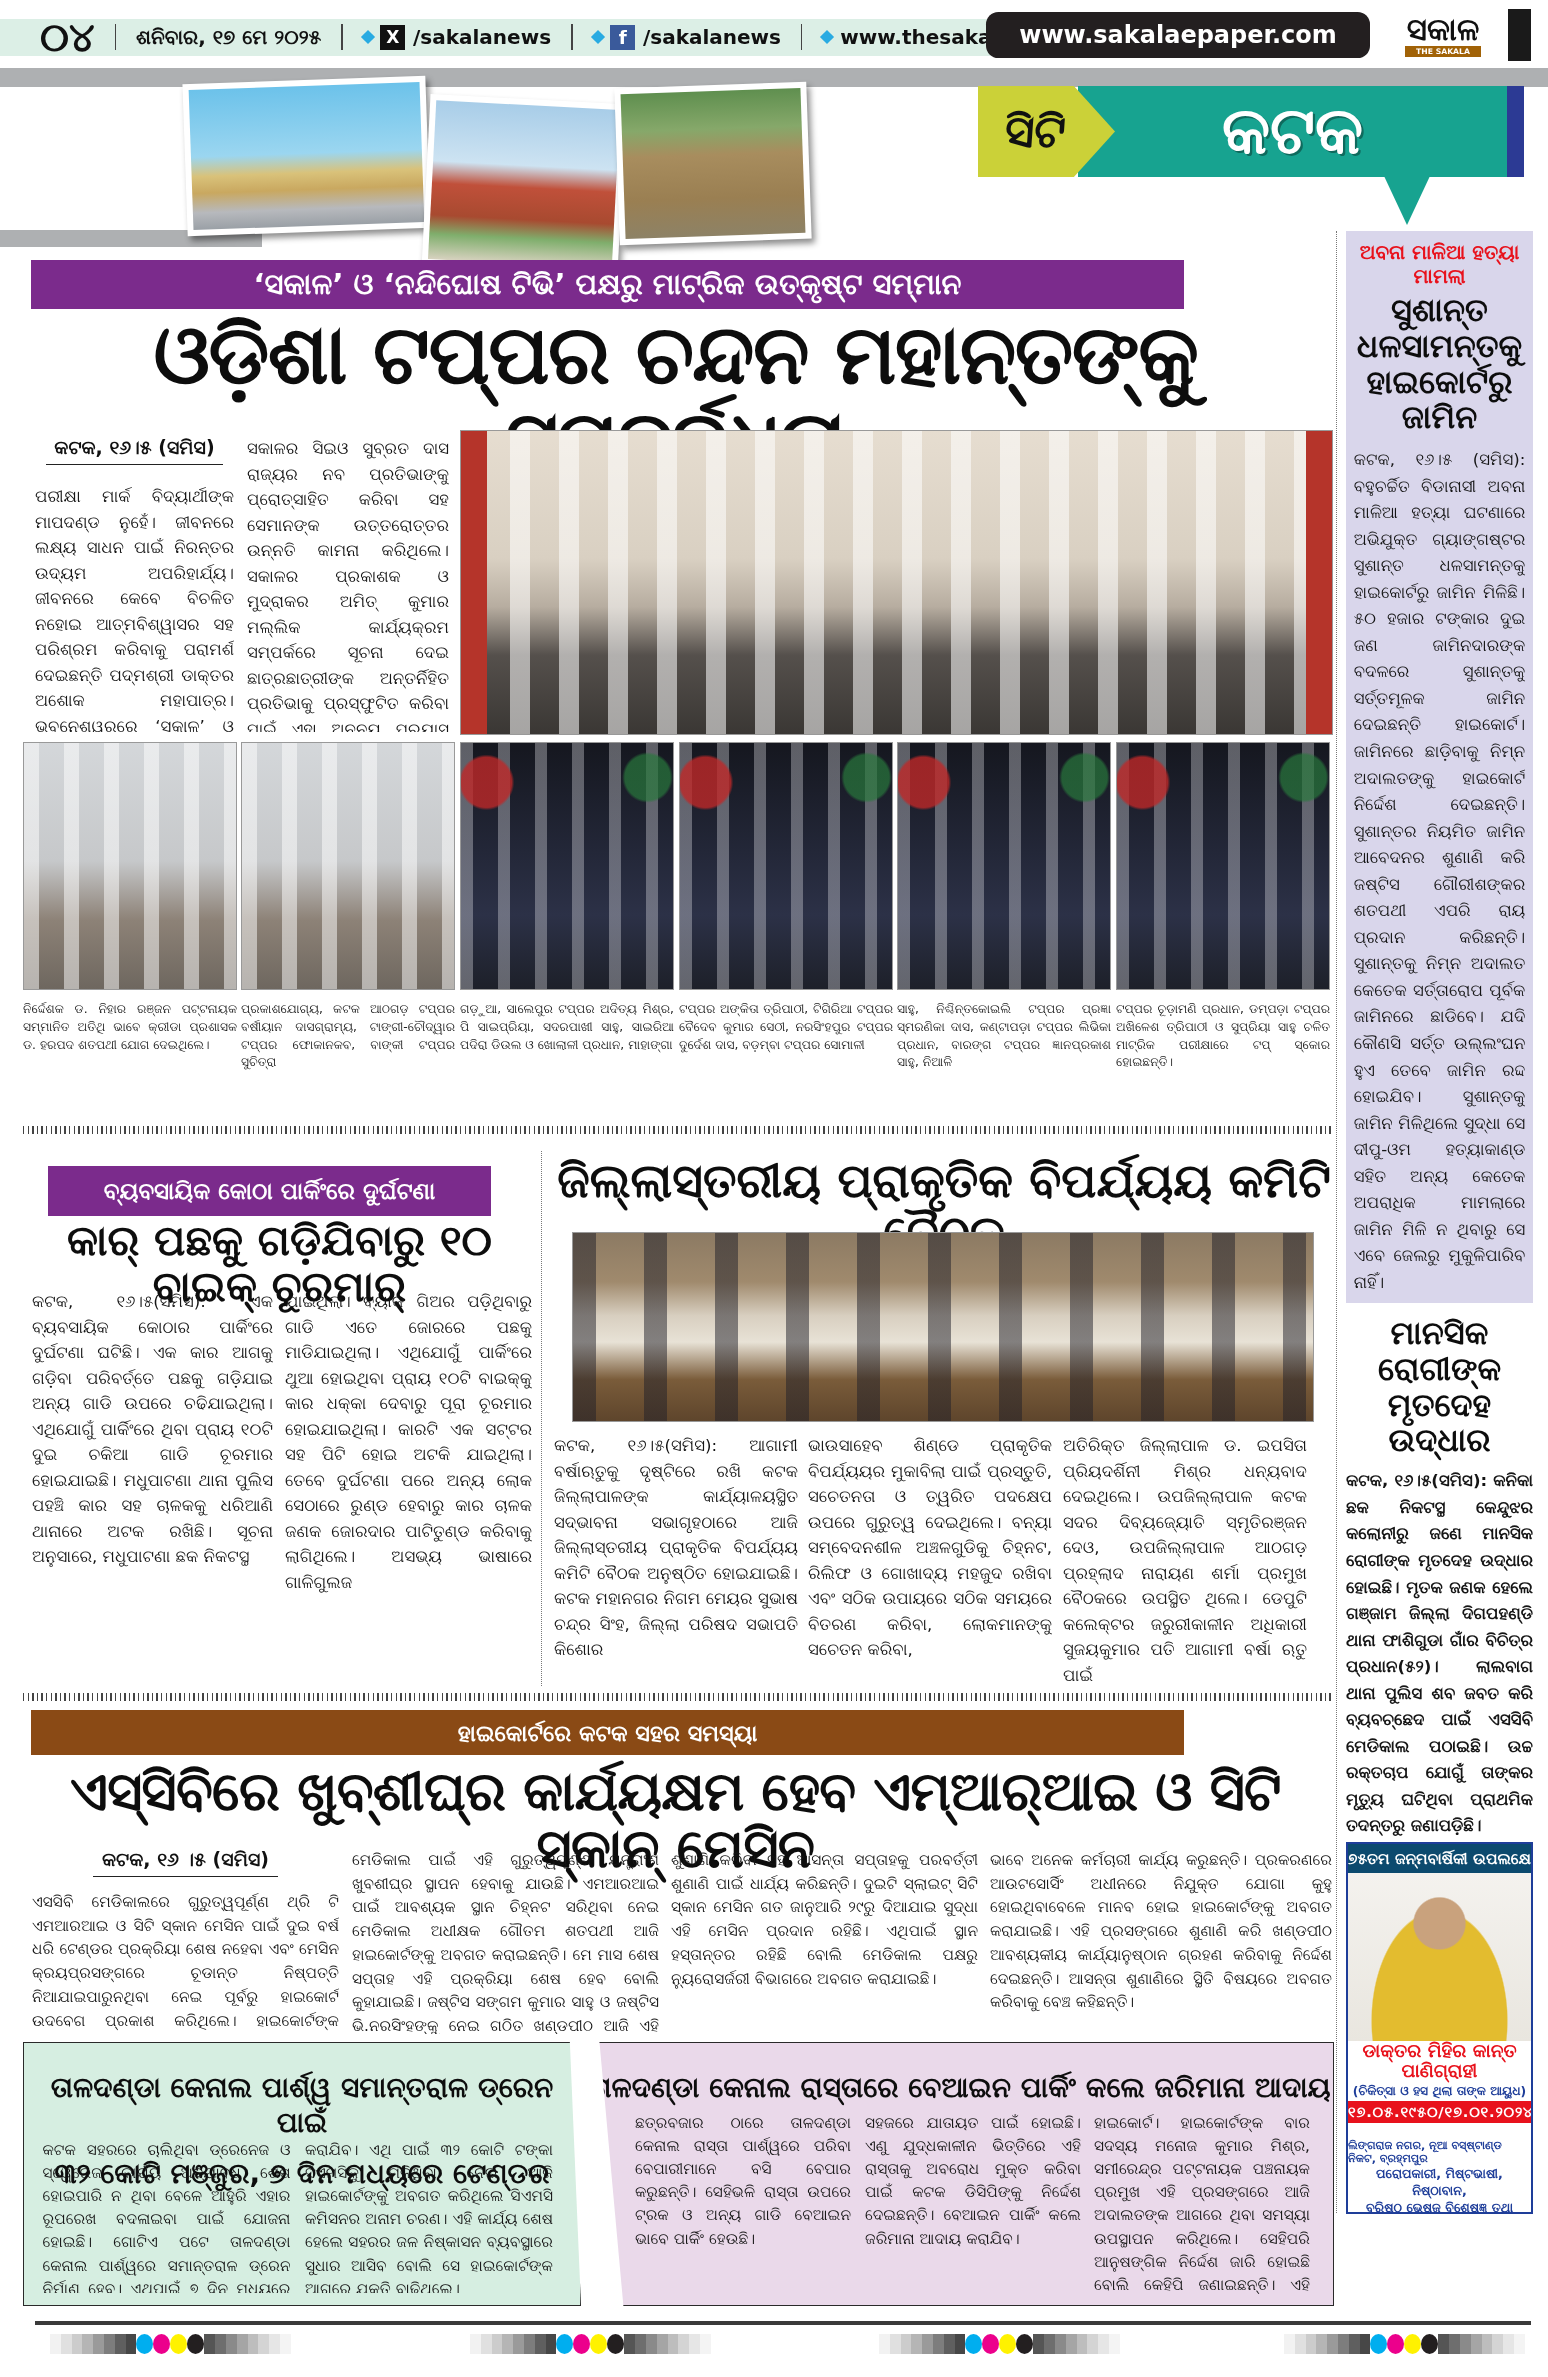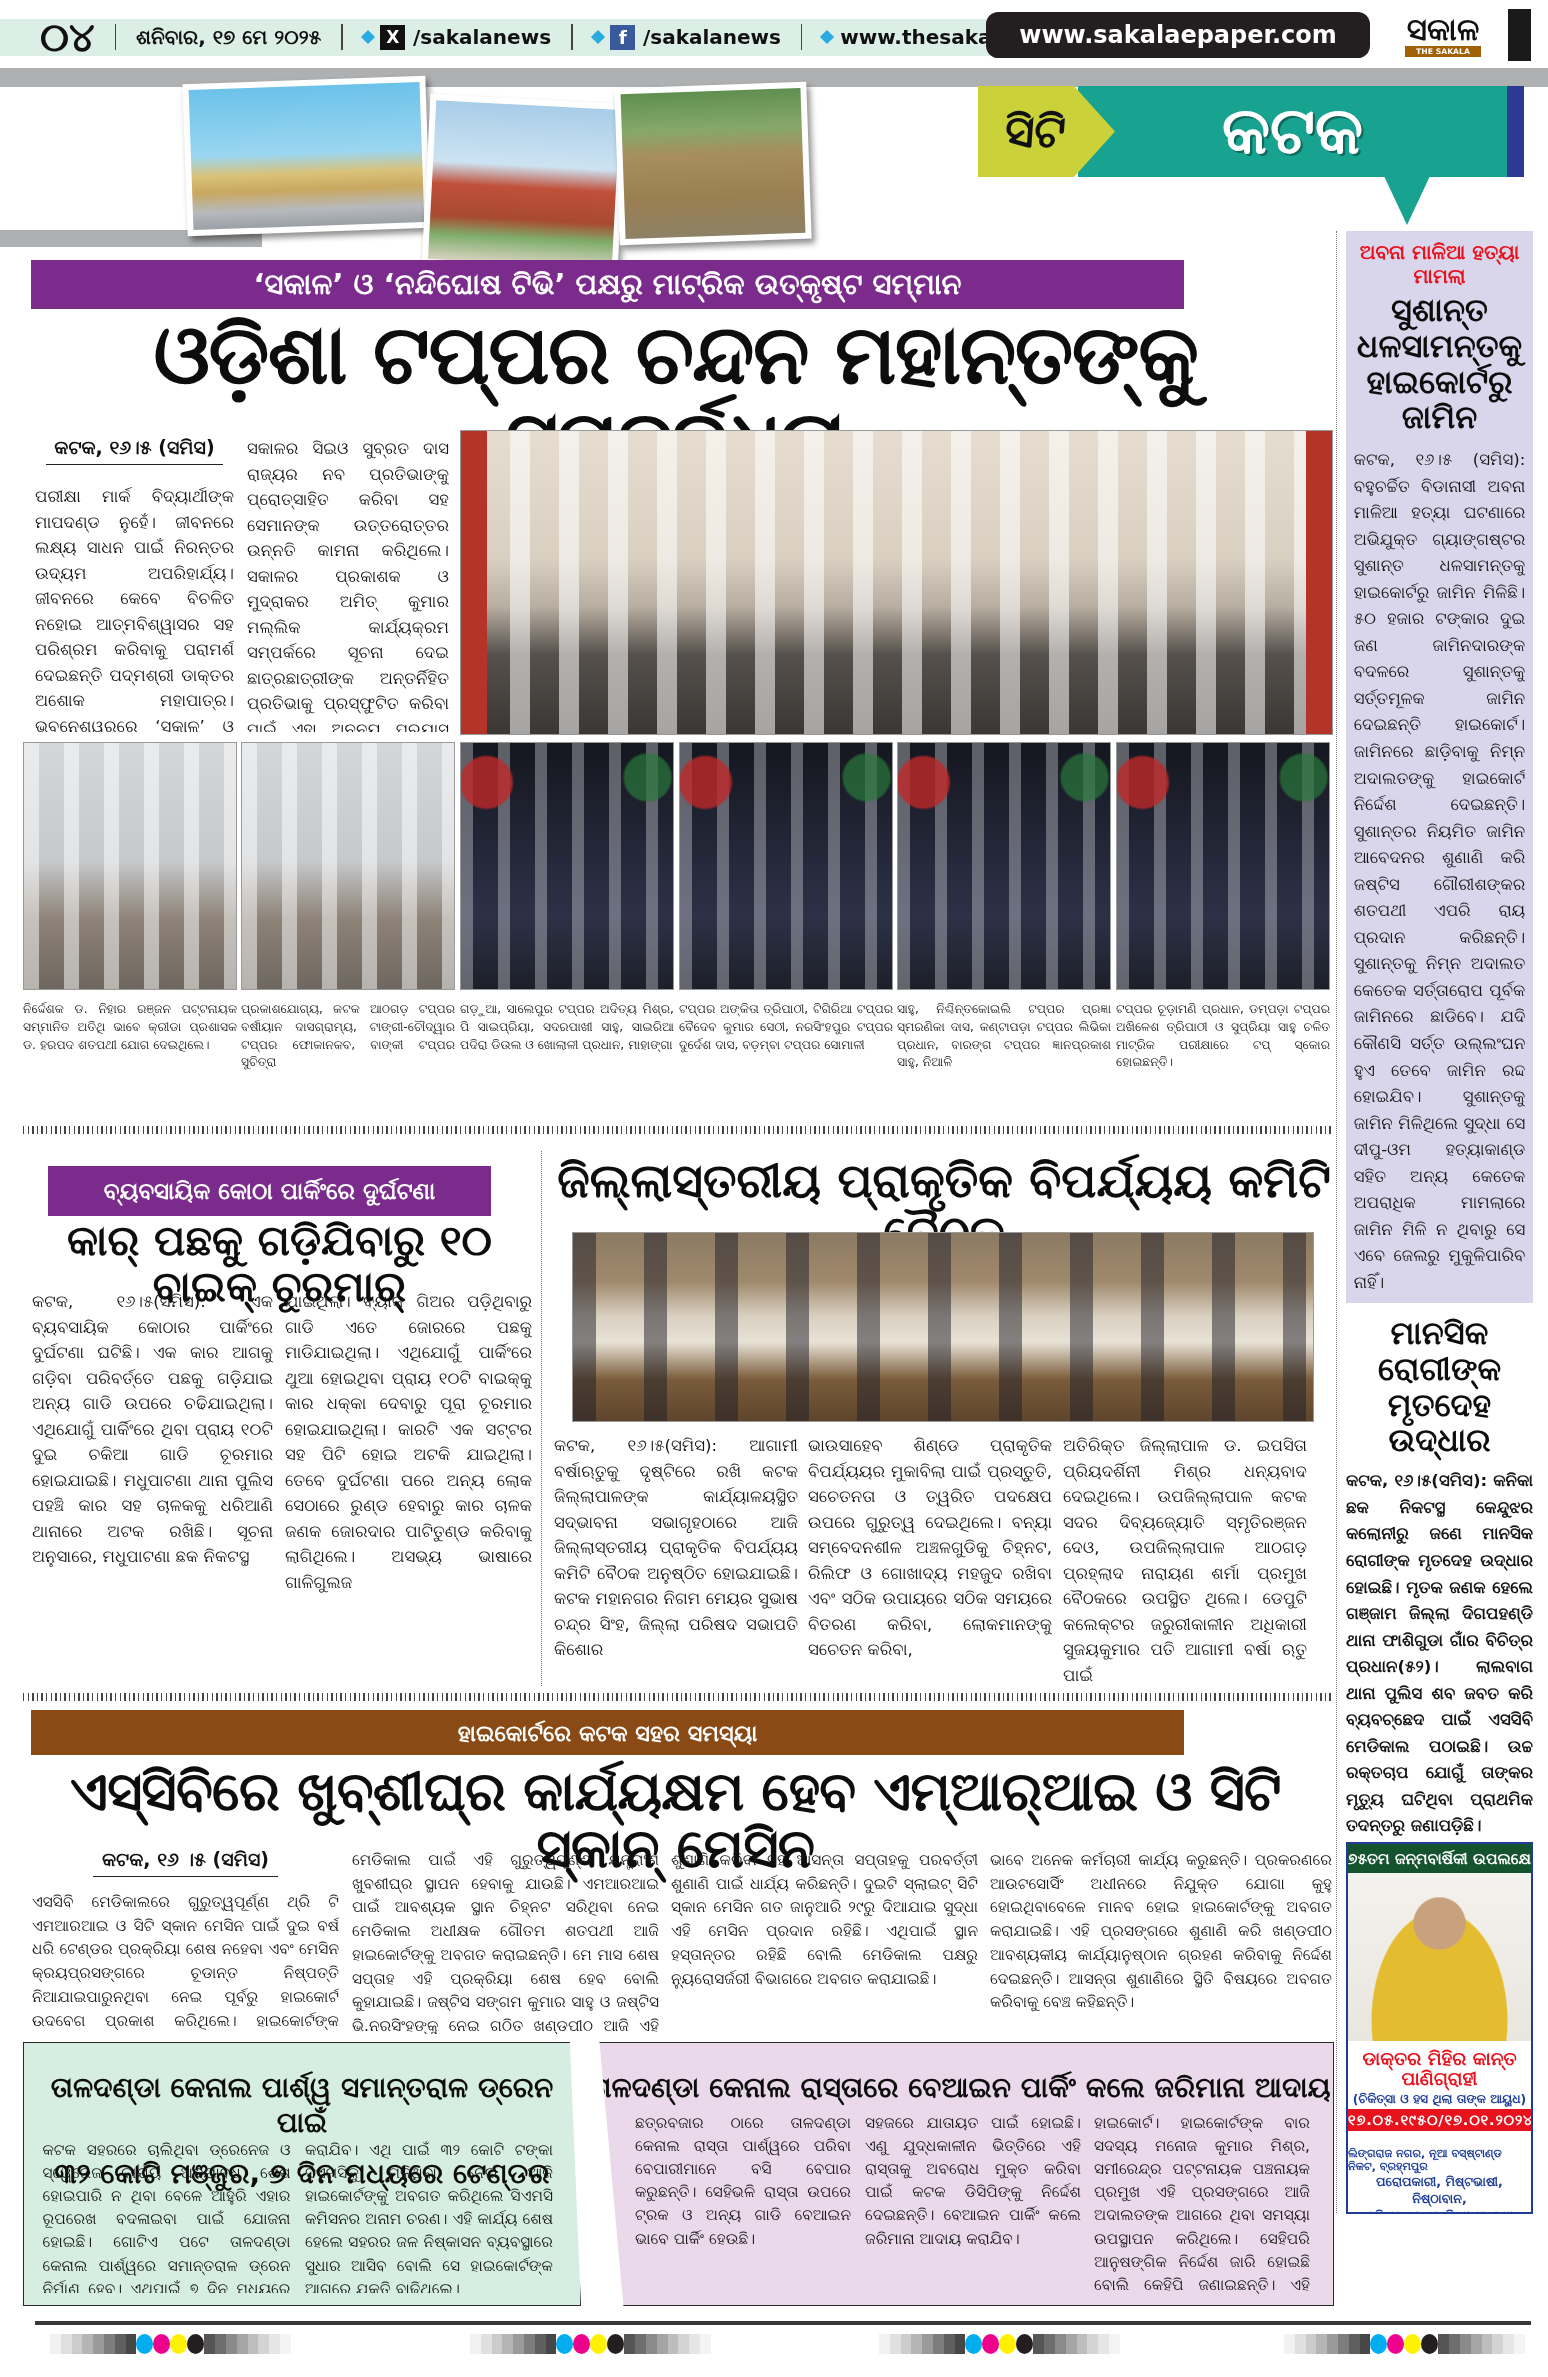--- a/index.html
+++ b/index.html
@@ -77,23 +77,23 @@
      linear-gradient(180deg,#f4f2ee 0%,#e9e6df 100%);}
   
   .sb{position:absolute;left:1346px;width:187px;}
   .lav{background:#d9d6eb;padding:9.3px 7.7px;box-sizing:border-box;}
   .sbkick{color:#e8121c;font-weight:bold;font-size:20px;text-align:center;}
   .sbhead{font-weight:bold;font-size:32px;line-height:1.12;text-align:center;color:#0d0d0d;}
   .sbbody{font-size:16.6px;line-height:1.6;text-align:justify;color:#151515;overflow:hidden;}
   
   .memorial{position:absolute;left:1346px;top:1842px;width:187px;height:372px;background:#fff;
             border:2.3px solid #1e3d99;box-sizing:border-box;overflow:hidden;}
-  .membar{background:#14532d;color:#fff;font-weight:bold;font-size:15.4px;height:29px;
+  .membar{background:#0c4a6e;color:#fff;font-weight:bold;font-size:15.4px;height:29px;
           display:flex;align-items:center;justify-content:center;}
-  .memname{color:#e8121c;font-weight:bold;font-size:18.5px;text-align:center;line-height:1.1;margin-top:8px;}
+  .memname{color:#e8121c;font-weight:bold;font-size:18.5px;text-align:center;line-height:1.1;margin-top:0;}
   .memtag{color:#1e3d99;font-weight:bold;font-size:12.3px;text-align:center;margin-top:2.3px;}
   .memdate{background:#e8121c;color:#fff;font-weight:bold;font-size:14.7px;text-align:center;
            height:21.6px;line-height:21.6px;margin-top:3.1px;letter-spacing:0.8px;}
   .memaddr{color:#1e3d99;font-weight:bold;font-size:11.2px;text-align:left;margin-top:16px;}
   .memline{color:#1e3d99;font-weight:bold;font-size:12.7px;text-align:center;line-height:1.35;}
   
   .mintbox{position:absolute;left:23px;top:2042px;width:558px;height:264px;background:#d6eee1;
            border:1.5px solid #2a2a2a;box-sizing:border-box;clip-path:polygon(0 0,98% 0,100% 100%,0 100%);}
   .pinkbox{position:absolute;left:586px;top:2042px;width:748px;height:264px;background:#ead9ea;
            border:1.5px solid #2a2a2a;box-sizing:border-box;clip-path:polygon(1.8% 0,100% 0,100% 100%,5% 100%);}

